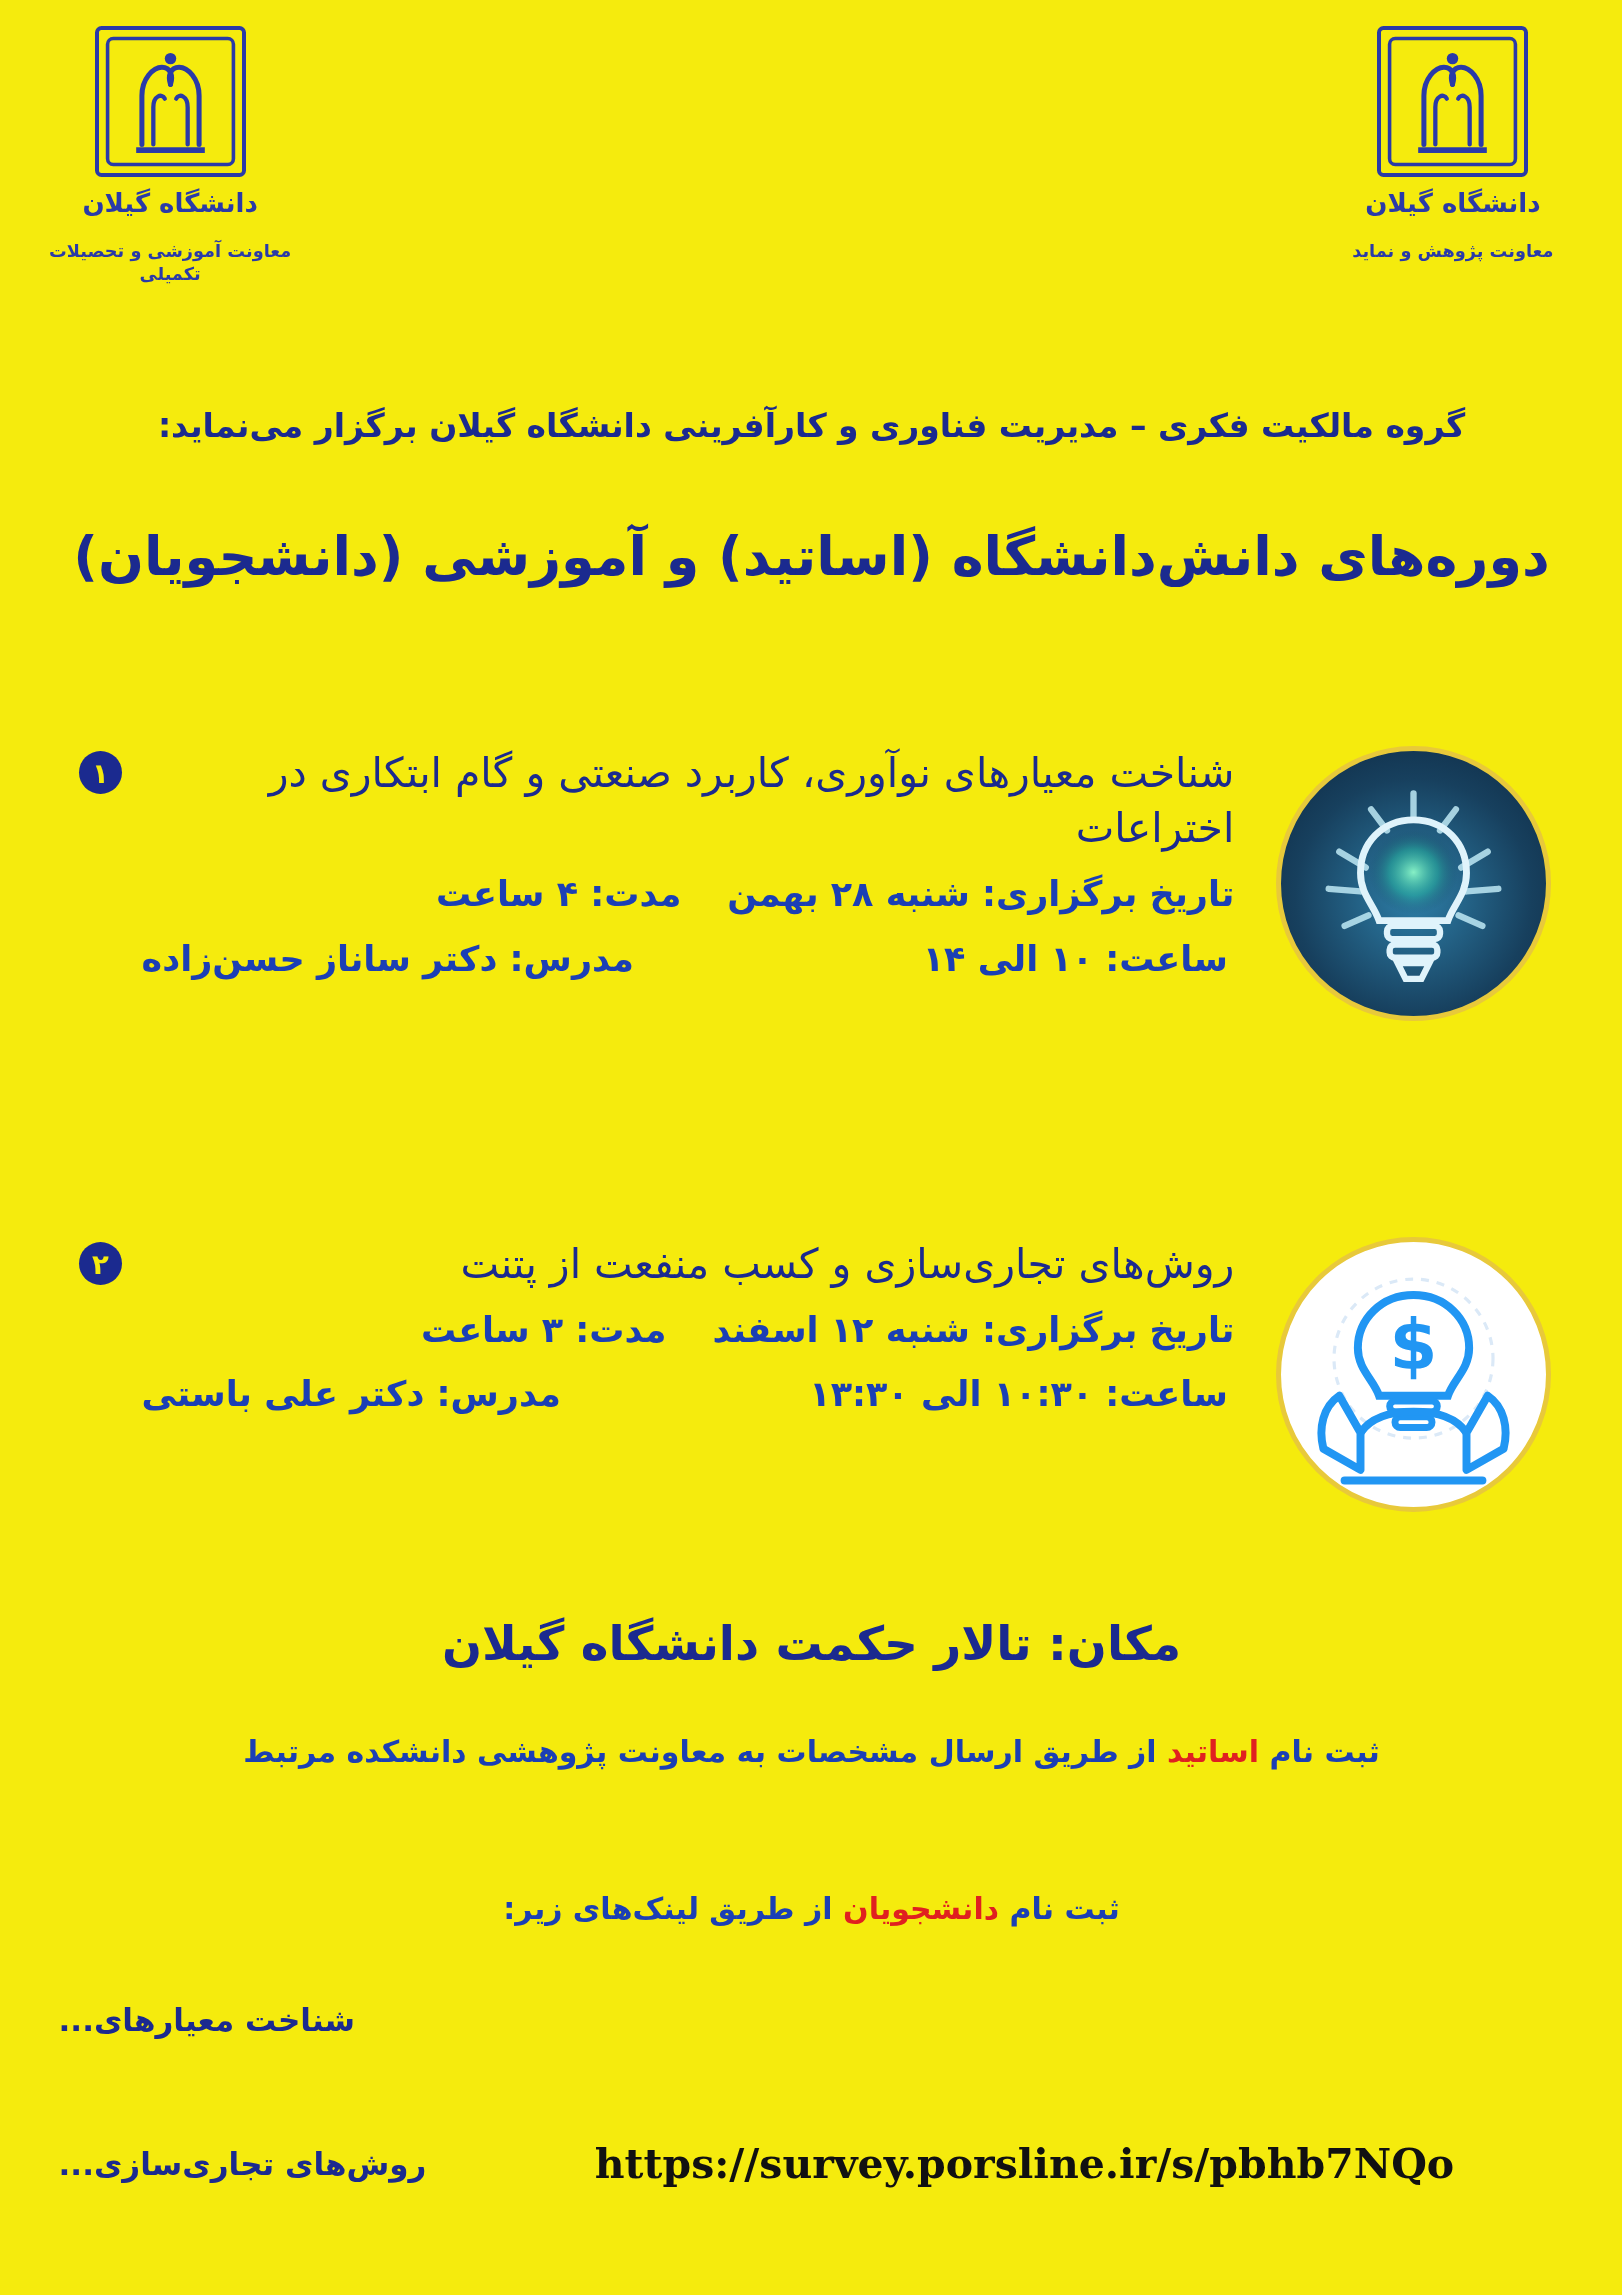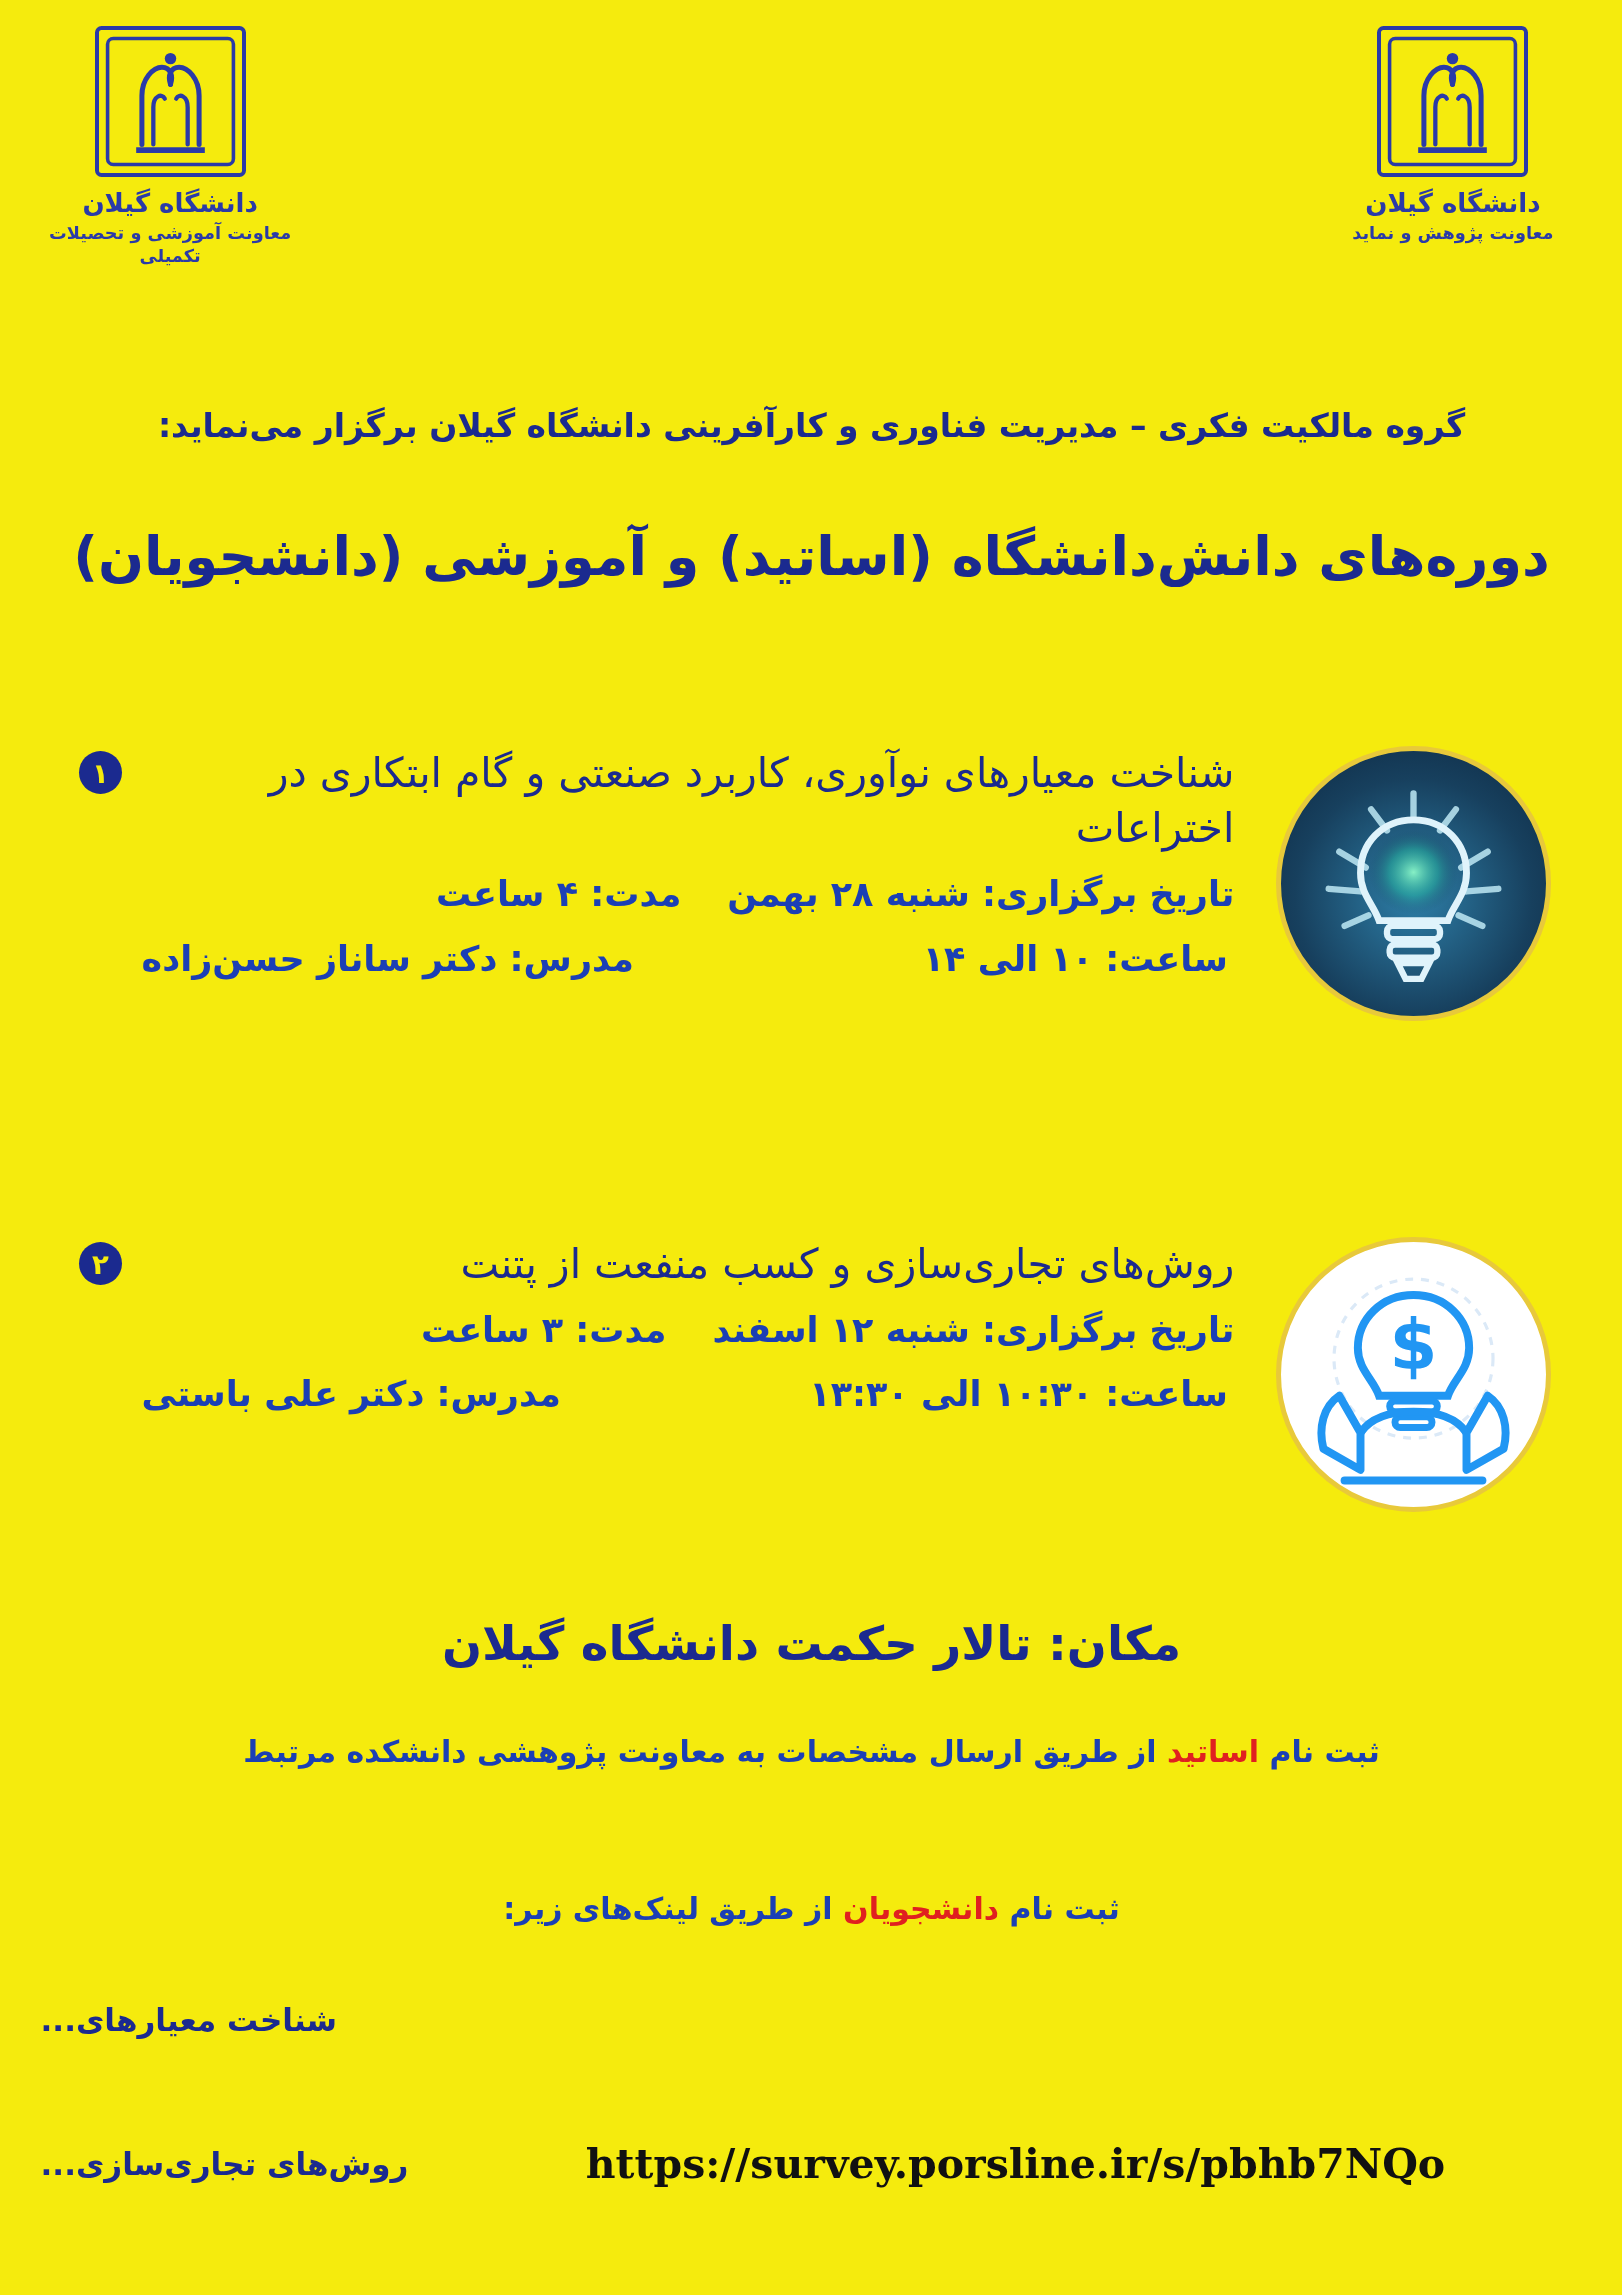--- a/index.html
+++ b/index.html
@@ -43,21 +43,21 @@
   .logo-mark svg { display: block; width: 100%; height: 100%; }
 
   .logo-uni {
     margin-top: 10.5px;
     font-size: 26px;
     font-weight: bold;
     color: #2A3AA8;
     letter-spacing: 0.7px;
   }
   .logo-sub {
-    margin-top: 4px;
+    margin-top: 22px;
     font-size: 17.7px;
     font-weight: bold;
     color: #2A3AA8;
     text-align: center;
     line-height: 1.3;
   }
 
   
   .org-line {
     position: absolute;
@@ -175,21 +175,21 @@
     font-weight: bold;
     color: #1B3FB5;
   }
   .reg-teachers { top: 1734px; }
   .reg-students { top: 1891px; }
   .hl { color: #E02020; }
 
   
   .link-row {
     position: absolute;
-    left: 21px;
+    left: 39px;
     right: 39px;
     display: flex;
     flex-direction: row-reverse;
     align-items: center;
     justify-content: flex-start;
     gap: 20px;
   }
   .link-row-1 { top: 2002px; }
   .link-row-2 { top: 2140px; }
 

